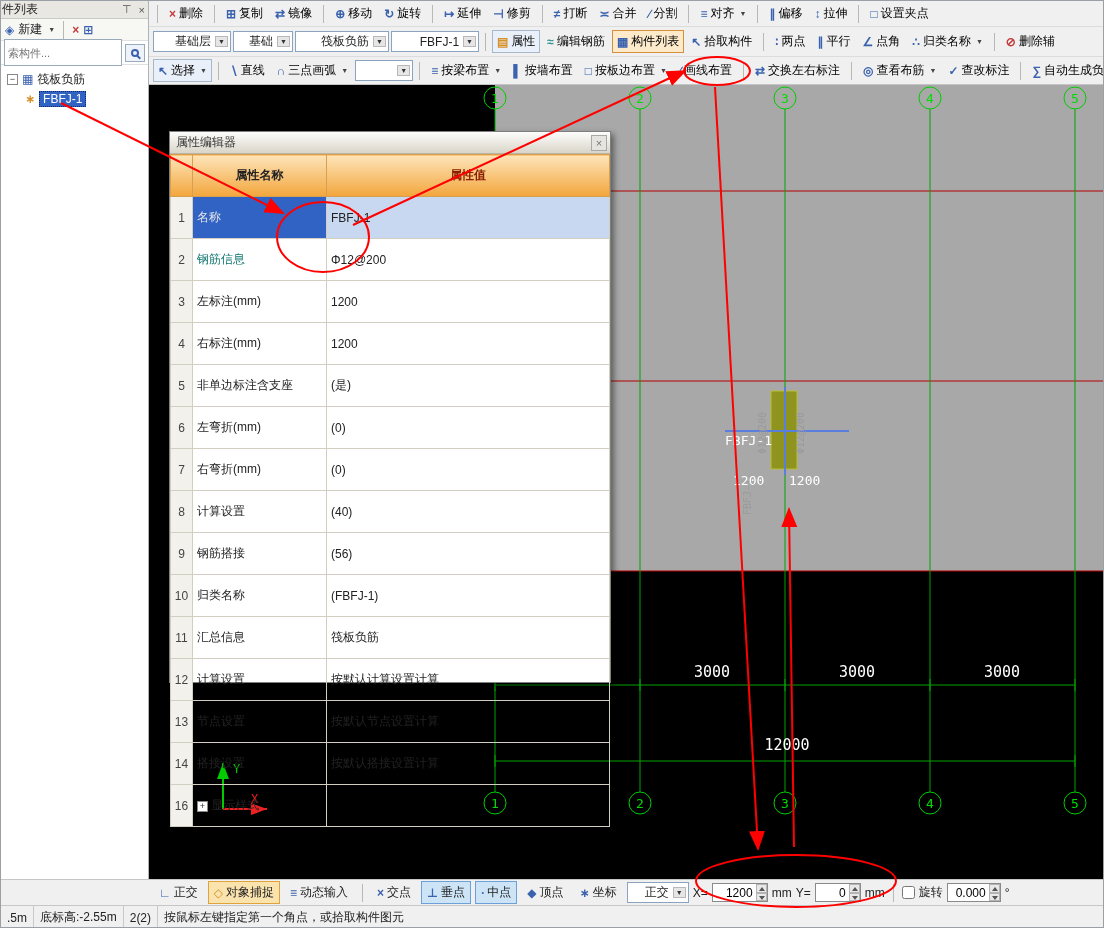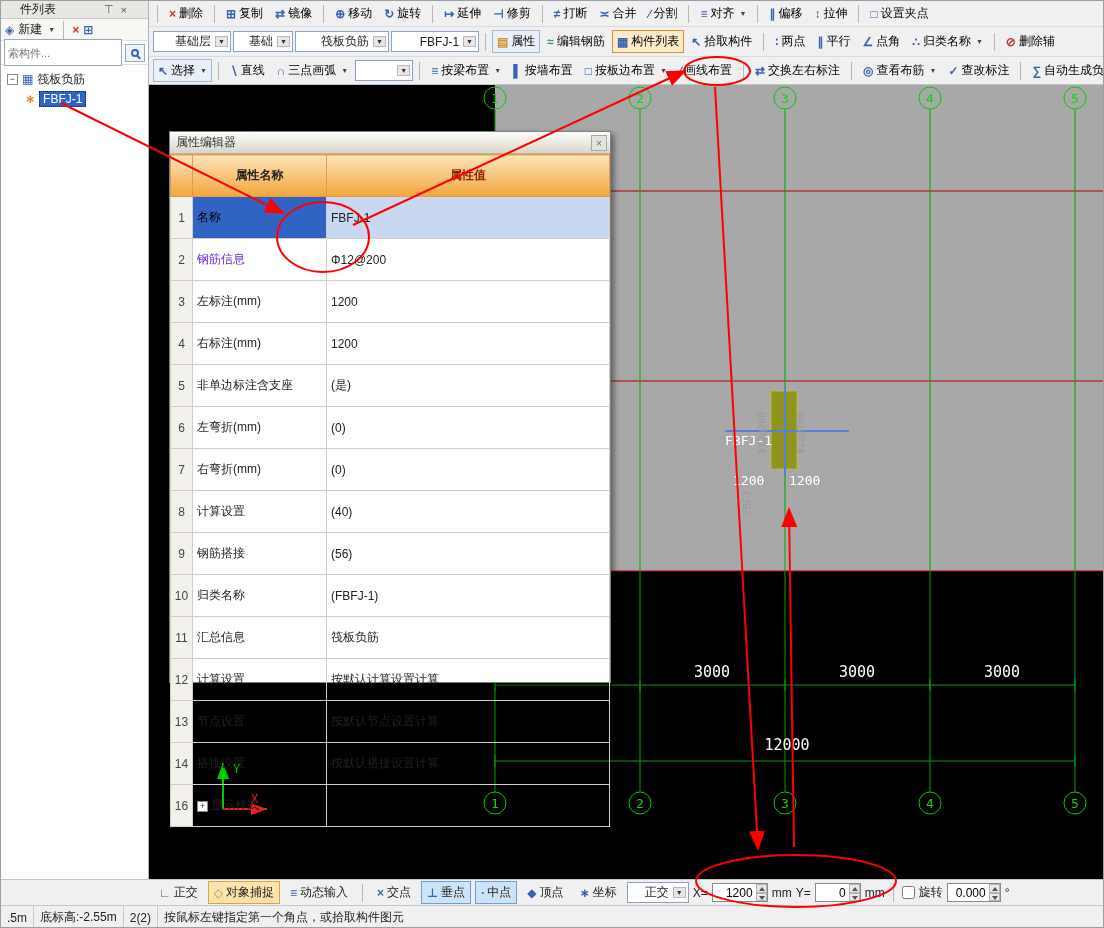--- a/index.html
+++ b/index.html
@@ -18,21 +18,21 @@
   .ico.teal{color:#2a8f8f}
   .caret{font-size:7px;color:#444;margin-left:2px}
   .sep{display:inline-block;width:1px;height:18px;background:#b8b8b8;margin:0 4px;flex:none}
   .combo{display:inline-flex;align-items:center;justify-content:flex-end;background:#fff;border:1px solid #8aa4c0;height:21px;padding:0 2px 0 5px;flex:none}
   .combo .caret{font-size:7px;color:#333;background:#e6e6e6;border:1px solid #b8b8b8;padding:1px 2px;margin-left:4px}
   .hl-box{border:1px solid #d4913a;background:#fceacb}
   .soft-box{border:1px solid #a8b8cc;background:#e9f0f9}
 
   
   #left-panel{position:absolute;left:0;top:0;width:148px;height:878px;background:#fff;border-right:1px solid #aeb4ba;z-index:5}
-  .lp-title{display:flex;align-items:center;height:18px;background:#e9e7e2;border-bottom:1px solid #c9c9c9;padding:0 19px;gap:3px}
+  .lp-title{display:flex;align-items:center;height:18px;background:#e9e7e2;border-bottom:1px solid #c9c9c9;padding:0 1px;gap:3px}
   .lp-title-text{flex:1;font-size:12px}
   .lp-ic{font-size:11px;color:#555;padding:0 2px;cursor:default}
   .lp-tools{display:flex;align-items:center;height:22px;padding:0 4px;gap:4px;border-bottom:1px solid #e0e0e0;background:#f7f7f4}
   .lp-search{display:flex;align-items:center;height:24px;padding:2px 3px;gap:3px;border-bottom:1px solid #e0e0e0}
   .lp-input{flex:1;height:27px;border:1px solid #9ab;padding:8px 3px;font-size:11px;min-width:0}
   .lp-search-btn{width:20px;height:18px;background:#eef3fa;border:1px solid #9ab;display:flex;align-items:center;justify-content:center}
   .magnifier{display:inline-block;width:8px;height:8px;border:2px solid #3a62ae;border-radius:50%;position:relative}
   .magnifier::after{content:"";position:absolute;width:5px;height:2px;background:#3a62ae;transform:rotate(45deg);right:-4px;bottom:-3px}
   .lp-tree{padding:6px 2px}
   .tree-row{display:flex;align-items:center;gap:4px;height:16px;padding-left:4px;margin-bottom:4px;cursor:default}
@@ -46,23 +46,23 @@
   
   #prop-dialog{position:absolute;left:168px;top:130px;width:442px;height:552px;background:#fff;border:1px solid #7f7f7f;box-shadow:3px 3px 6px rgba(0,0,0,.45);z-index:30}
   .dlg-title{position:relative;height:22px;background:linear-gradient(#fdfdfb,#d9d5c9);border-bottom:1px solid #b8b4a8;display:flex;align-items:center;padding:1px 6px;font-size:12px;color:#333}
   .dlg-close{position:absolute;right:3px;top:3px;width:16px;height:16px;background:#e6e4de;border:1px solid #a8a8a8;font-size:11px;line-height:12px;color:#777;text-align:center;cursor:default}
   .prop-table{border-collapse:collapse;width:440px;table-layout:fixed;font-size:12px}
   .prop-table td{border:1px solid #d2cec2;height:20px;padding:12px 4px;overflow:hidden;white-space:nowrap}
   .prop-table td.num{width:22px;background:#f2f1ec;text-align:center;color:#444;padding:0}
   .prop-table td.name{width:134px}
   .prop-table tr.hdr td{background:linear-gradient(#fde4b9,#f3a63c);text-align:center;font-weight:bold;border-color:#d8a04e;color:#222}
   .prop-table tr.hdr td.val-hdr{color:#8b2000}
-  .prop-table tr.sel td.name{background:#3163c5;color:#000000}
+  .prop-table tr.sel td.name{background:#3163c5;color:#e5e5e5}
   .prop-table tr.sel td.val{background:#c7d8f0}
-  .prop-table td.name.blue{color:#6d28d9}
+  .prop-table td.name.blue{color:#0f766e}
 
   
   #snapbar{position:absolute;left:0;right:0;top:878px;height:26px;background:#f0f0f0;border-top:1px solid #c6c6c6;display:flex;align-items:center;gap:4px;padding-left:152px;z-index:5;white-space:nowrap;overflow:hidden}
   .sbtn{display:inline-flex;align-items:center;gap:3px;padding:2px 5px;border:1px solid transparent;font-size:12px}
   .sbtn.pressed-blue{background:#cde4f7;border-color:#6ba1d8}
   .sbtn.pressed-orange{background:#fbe3ae;border-color:#dfa339}
   .spin-wrap{position:relative;display:inline-block}
   .spin-input{height:19px;border:1px solid #8a8a8a;font-size:12px;text-align:right;padding-right:14px;background:#fff}
   .spin-btns{position:absolute;right:1px;top:1px;bottom:1px;width:11px;display:flex;flex-direction:column}
   .spin-btns i{flex:1;background:#e8e8e8;border:1px solid #b4b4b4;position:relative}

